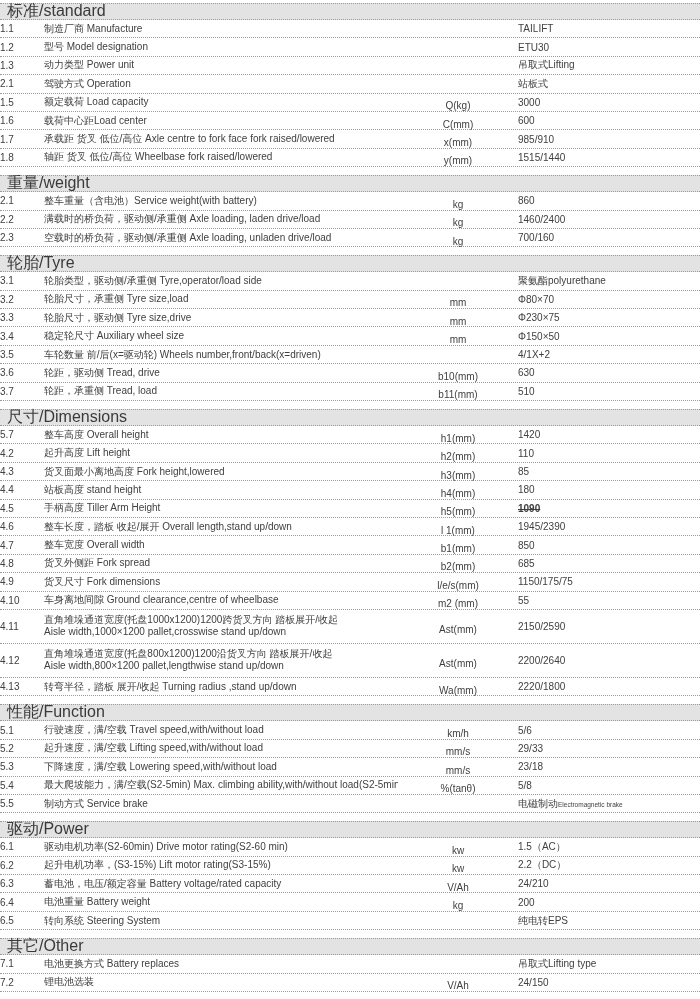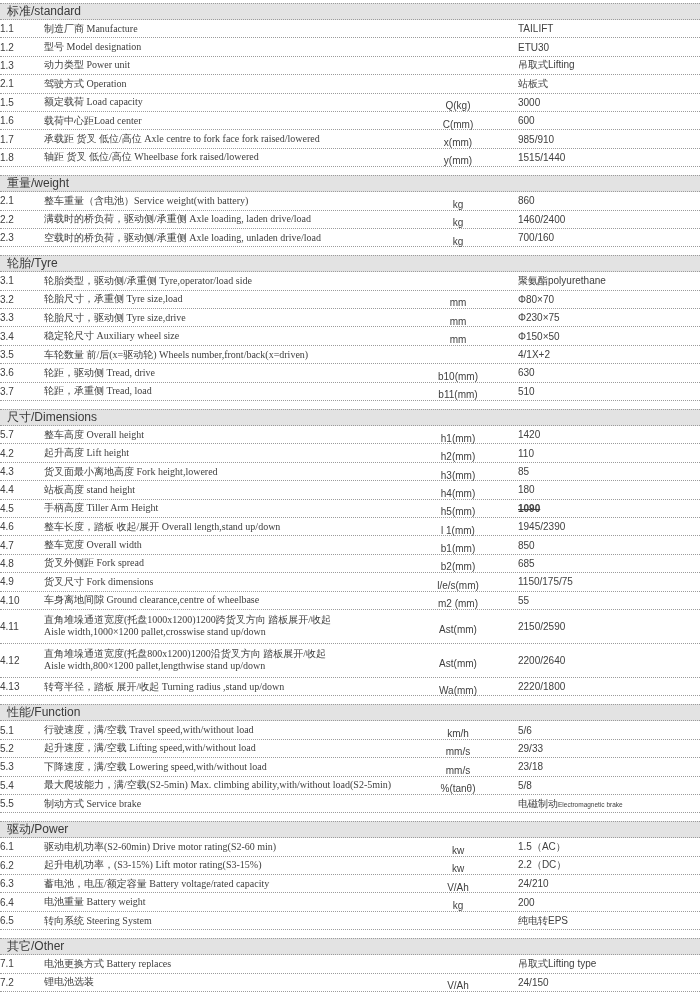--- a/index.html
+++ b/index.html
@@ -11,35 +11,35 @@
   .spec-table{width:700px;}
   .section-header{
     box-sizing:border-box;
     height:17px;
     margin-top:8px;
     background:#e3e3e3;
     border-top:1px dotted #9b9b9b;
     border-bottom:1px dotted #9b9b9b;
     display:flex;align-items:center;
     padding-left:7px;
-    font-size:12px;
+    font-size:16px;
     color:#3a3a3a;
   }
   .spec-table > .section-header:first-child{margin-top:3px;}
   .row{
     box-sizing:border-box;
     height:18.4px;
     display:flex;align-items:center;
     border-bottom:1px dotted #9b9b9b;
     font-size:10px;
   }
   .row.double{height:34px;}
   .col-no{width:44px;flex:none;text-align:left;}
   .col-desc{flex:1;min-width:0;line-height:12px;padding-right:2px;}
-  .col-desc .line{display:block;white-space:nowrap;overflow:hidden;font-family:Liberation Serif, serif;}
+  .col-desc .line{display:block;white-space:nowrap;overflow:hidden;}
   .col-unit{width:116px;flex:none;text-align:center;margin-top:7px;}
   .col-value{width:184px;flex:none;text-align:left;padding-left:2px;box-sizing:border-box;}
   .strike{text-decoration:line-through;font-weight:bold;}
   .value-small{font-size:6.5px;}
 </style>
 </head>
 <body>
 
 <div class="spec-table" id="spec-table">
     <div class="section-header">

